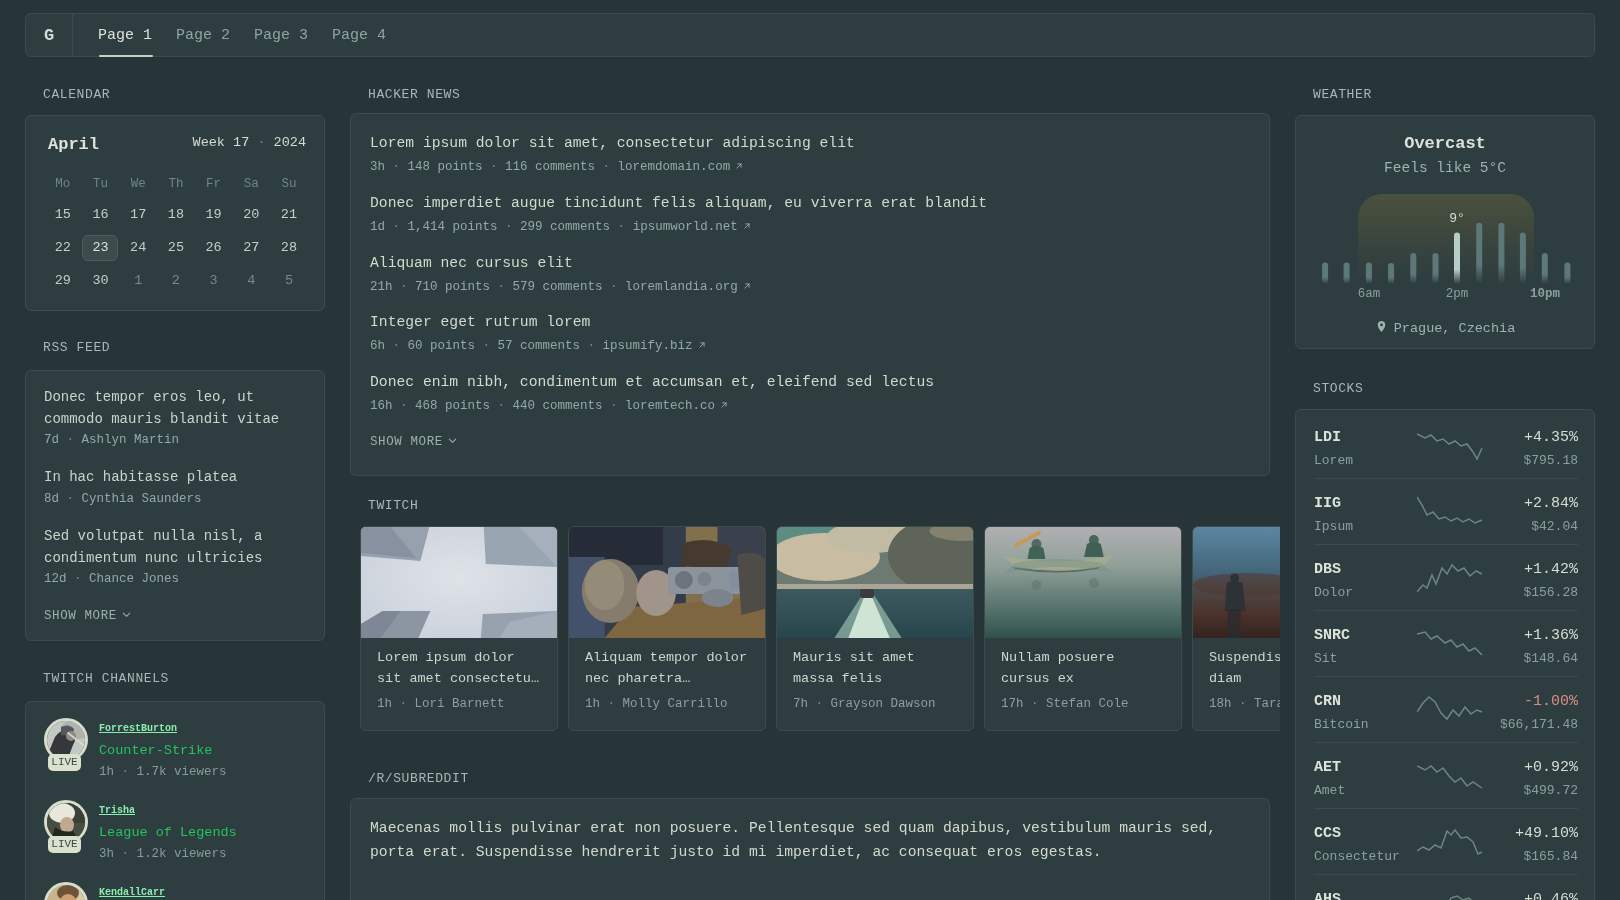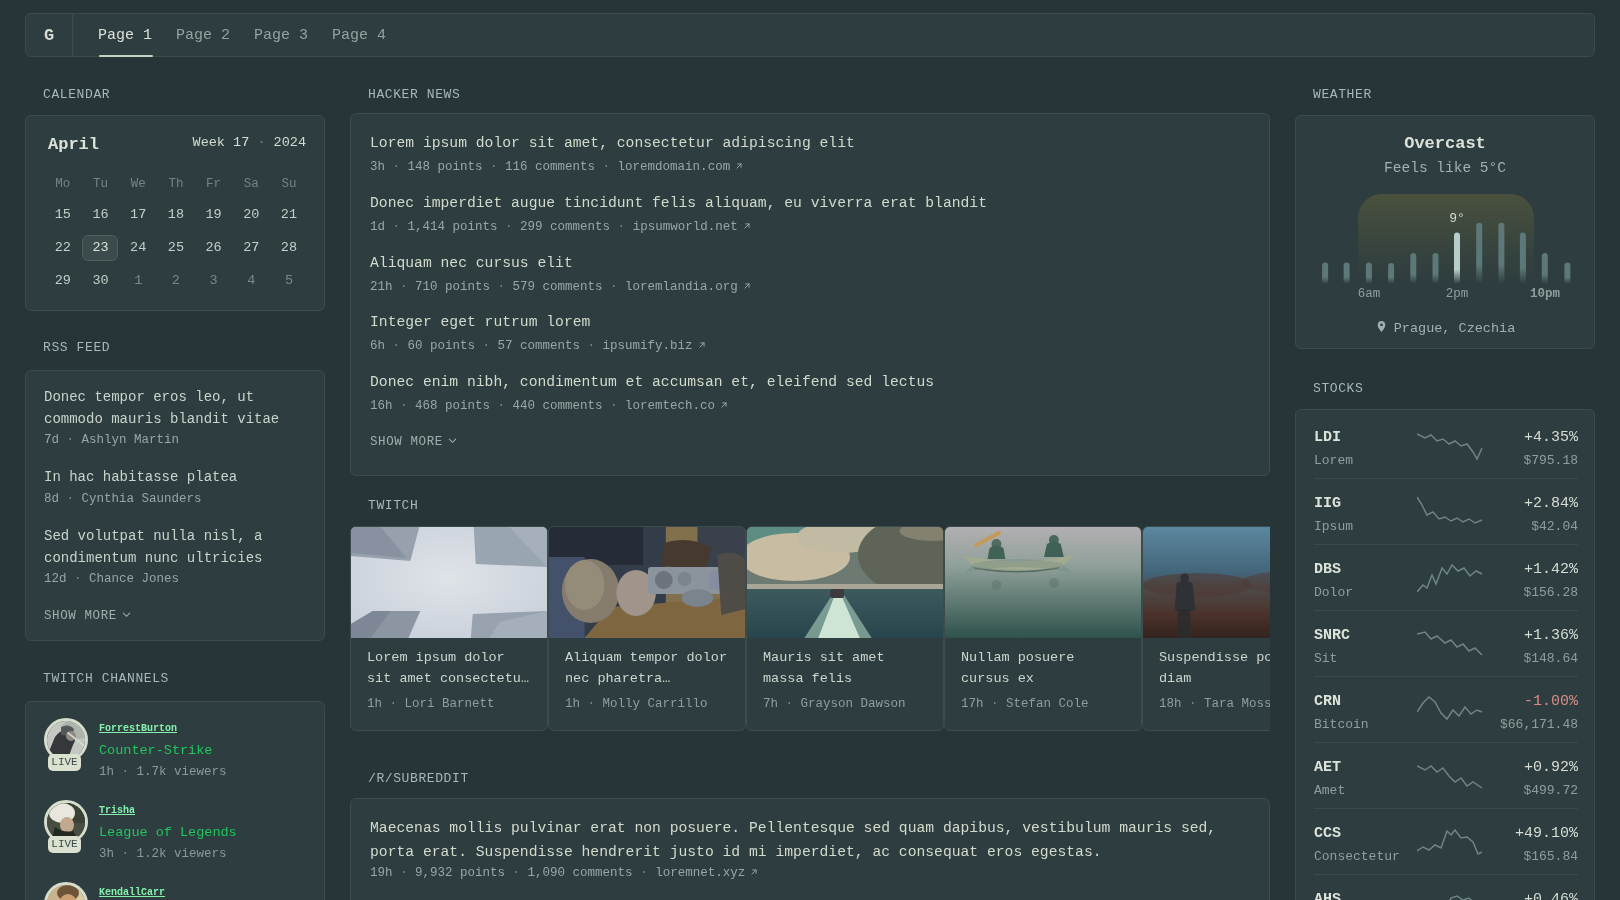--- a/index.html
+++ b/index.html
@@ -61,22 +61,22 @@
 .tw-live { position:absolute; left:4px; top:36px; width:33px; height:17px; background:#dbe1cf;
   color:#39474a; font-size:11px; line-height:17px; text-align:center; border-radius:5px; }
 .tw-txt { position:absolute; left:55px; top:0; }
 .tw-name { font-size:10px; font-weight:bold; color:#86efac; line-height:22px;text-decoration:underline; }
 .tw-game { font-size:13.5px; color:#22c55e; line-height:22px; }
 .tw-view { font-size:12.5px; color:#879c9a; line-height:20px; }
 
 #hn .item { position:absolute; left:19px; right:19px; }
 #hn .fmeta { margin-top:5px; }
 
-#vids { position:absolute; left:350px; top:526px; width:920px; height:206px; overflow:hidden;
-  display:flex; }
+#vids { position:absolute; left:360px; top:526px; width:920px; height:206px; overflow:hidden;
+  display:flex; gap:10px; }
 .vcard { flex:none; width:198px; height:205px; background:#2e3d3f; border:1px solid #3c4b4c;
   border-radius:6px; overflow:hidden; }
 .vthumb { width:100%; height:111px; display:block; }
 .vbody { padding:10px 16px 0 16px; }
 .vtitle { font-size:13.5px; line-height:20.5px; color:#cdd6cd; }
 .vmeta { margin-top:8px; font-size:12.5px; color:#8ba09e; }
 
 #wx .cond { position:absolute; top:18px; width:100%; text-align:center; font-weight:bold; font-size:17px; color:#dce2d8; }
 #wx .feels { position:absolute; top:44px; width:100%; text-align:center; font-size:14.5px; color:#9eb3b1; }
 #wx .times { position:absolute; top:171px; width:100%; font-size:12.5px; color:#8ba09e; }
@@ -382,23 +382,20 @@
       <div class="vtitle">Suspendisse potenti<br>diam</div>
       <div class="vmeta">18h <span style="color:#69878a;">·</span> Tara Moss</div>
     </div>
   </div>
 </div>
 
 <div class="wtitle" style="left:368px; top:771px;">/R/SUBREDDIT</div>
 <div class="card" id="rd" style="left:350px; top:798px; width:920px; height:150px;">
   <div style="position:absolute; left:19px; right:19px; top:17px;">
     <div class="ftitle" style="line-height:24px;">Maecenas mollis pulvinar erat non posuere. Pellentesque sed quam dapibus, vestibulum mauris sed,<br>porta erat. Suspendisse hendrerit justo id mi imperdiet, ac consequat eros egestas.</div>
-    <div class="fmeta" style="margin-top:2px;">19h <span class="dot">·</span> 9,932 points <span class="dot">·</span> 1,090 comments <span class="dot">·</span> loremnet.xyz<svg class="arr" width="10" height="10" viewBox="0 0 24 24">
-          <path d="M7 17L17 7M9 7h8v8" stroke="#92a7a5" stroke-width="2.4" fill="none" stroke-linecap="round" stroke-linejoin="round"></path>
-        </svg></div>
   </div>
 </div>
 
 <div class="wtitle" style="left:1313px; top:87px;">WEATHER</div>
 <div class="card" id="wx" style="left:1295px; top:115px; width:300px; height:234px;">
   <div class="cond">Overcast</div>
   <div class="feels">Feels like 5°C</div>
   <svg style="position:absolute; left:0; top:75px;" width="300" height="95" viewBox="0 75 300 95">
     <defs>
       <linearGradient id="dayg" x1="0" y1="0" x2="0" y2="1">

